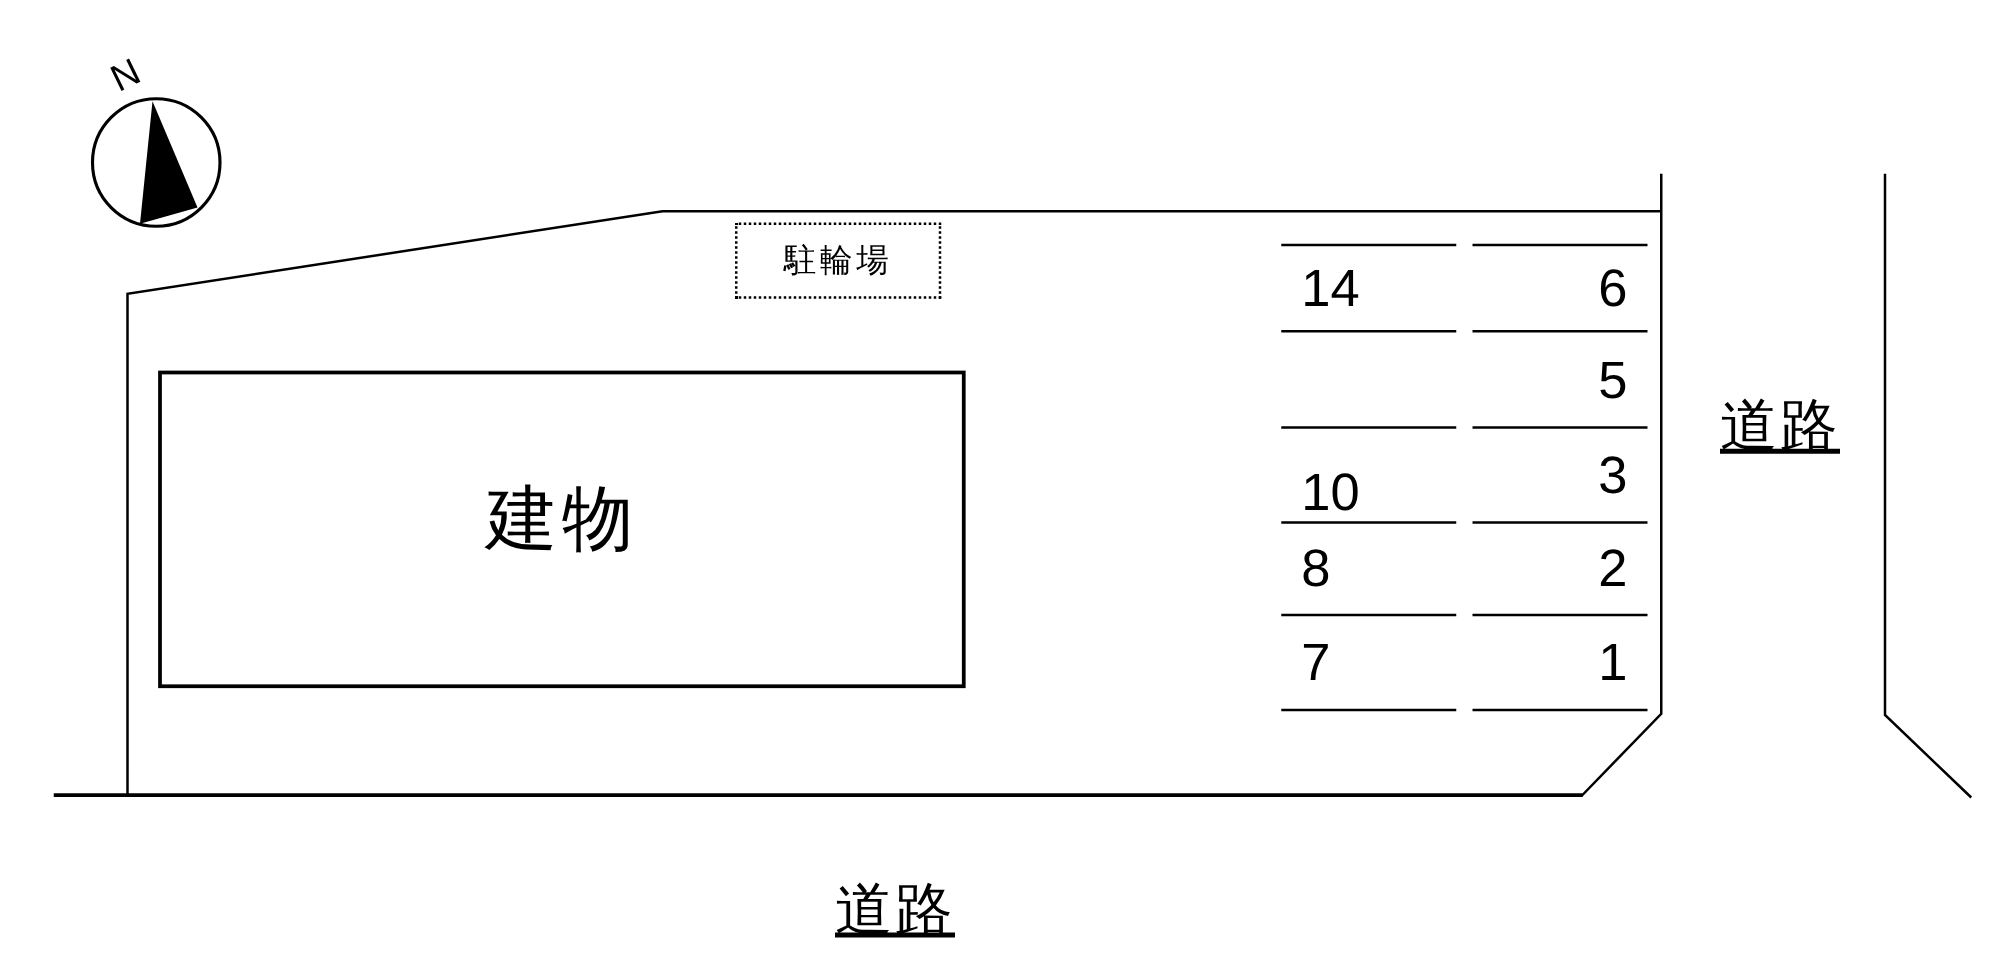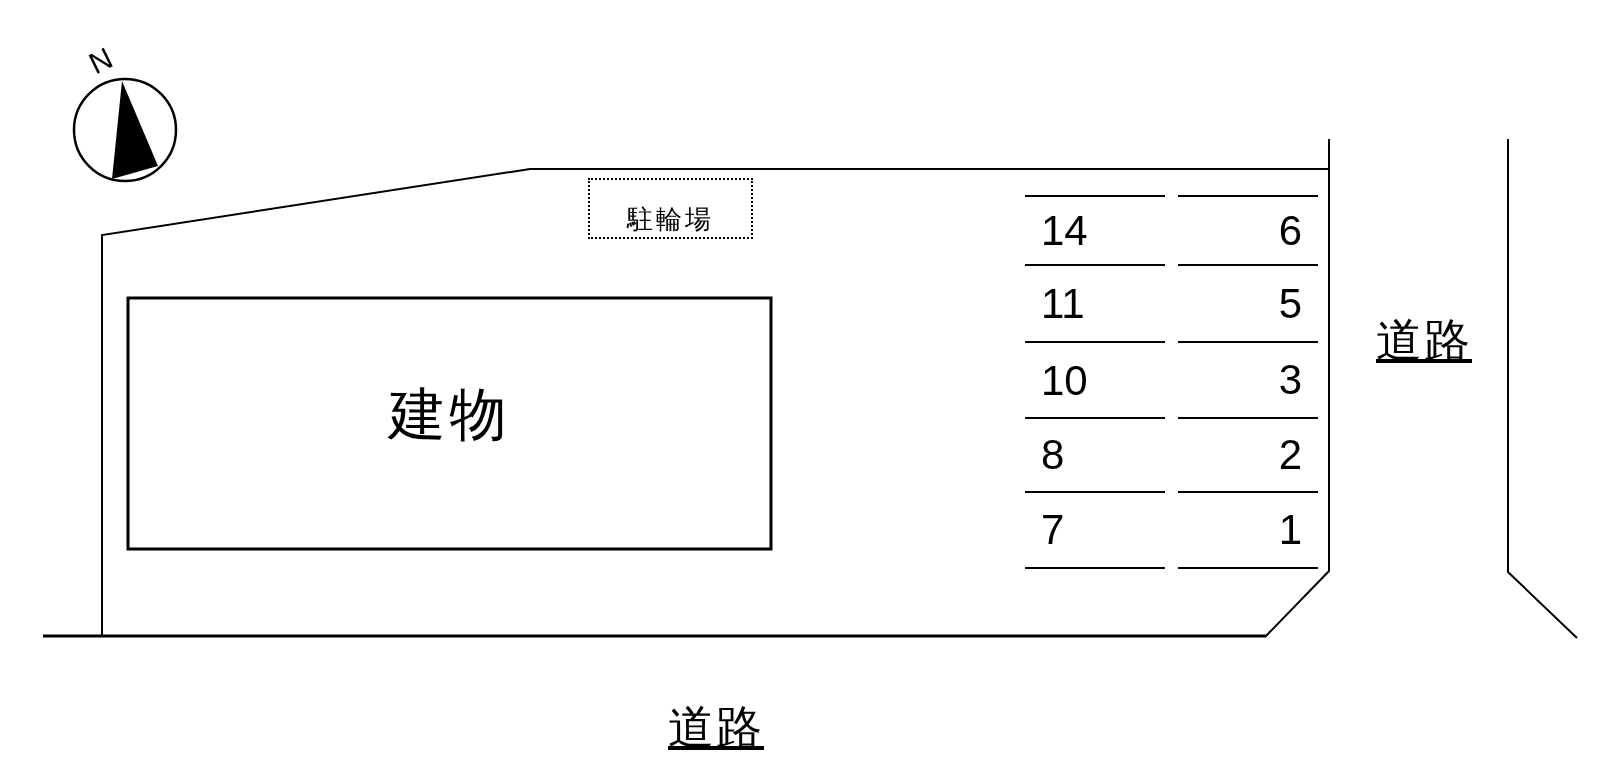--- a/index.html
+++ b/index.html
@@ -18,21 +18,21 @@
     transform:rotate(-26deg); letter-spacing:0;
   }
   .building-label-box {
     left:128px; top:290px; width:643px; height:251px;
     display:flex; align-items:center; justify-content:center;
     font-size:57px; letter-spacing:4px;
   }
   .bike-box {
     position:absolute; left:588px; top:178px; width:165px; height:61px;
     border:2px dotted var(--line); background:var(--bg);
-    display:flex; align-items:flex-end; justify-content:center;
+    display:flex; align-items:center; justify-content:center;
     font-size:26px; letter-spacing:3px;
   }
   .road-label { font-size:46px; letter-spacing:2px;text-decoration:underline; }
   .road-right-label { left:1374px; top:310px; width:100px; text-align:center; }
   .road-bottom-label { left:666px; top:697px; width:100px; text-align:center; }
 
   .stall-cell {
     position:absolute; display:flex; align-items:center;
     font-size:42px; color:var(--text);
   }
@@ -84,22 +84,21 @@
 
   <div class="bike-box">
     <span>駐輪場</span>
   </div>
 
   <div class="label road-label road-right-label">道路</div>
 
   <div class="label road-label road-bottom-label">道路</div>
 
   <div class="stall-cell left-col" style="top:196px;height:69px;">14</div>
-  <div class="stall-cell left-col" style="top:265px;height:77px;">11</div>
-  <div class="stall-cell left-col" style="top:343px;height:76px;">10</div>
+  <div class="stall-cell left-col" style="top:356px;height:76px;">10</div>
   <div class="stall-cell left-col" style="top:418px;height:74px;">8</div>
   <div class="stall-cell left-col" style="top:492px;height:76px;">7</div>
 
   <div class="stall-cell right-col" style="top:196px;height:69px;">6</div>
   <div class="stall-cell right-col" style="top:265px;height:77px;">5</div>
   <div class="stall-cell right-col" style="top:342px;height:76px;">3</div>
   <div class="stall-cell right-col" style="top:418px;height:74px;">2</div>
   <div class="stall-cell right-col" style="top:492px;height:76px;">1</div>
 
 </div>

